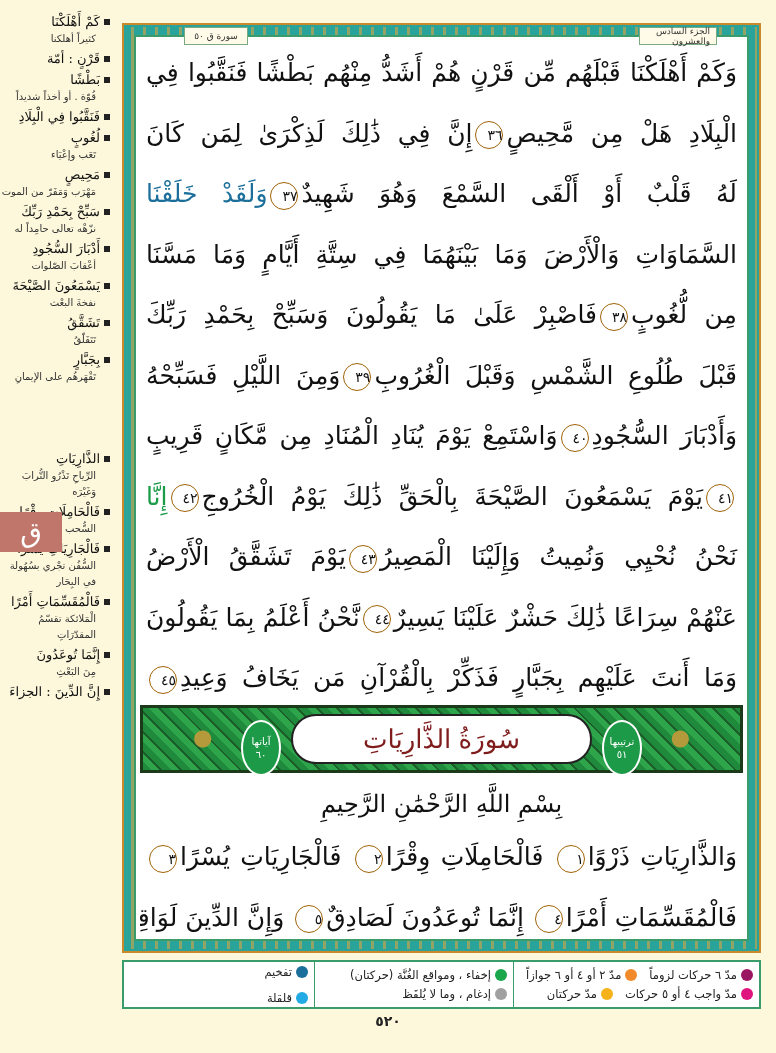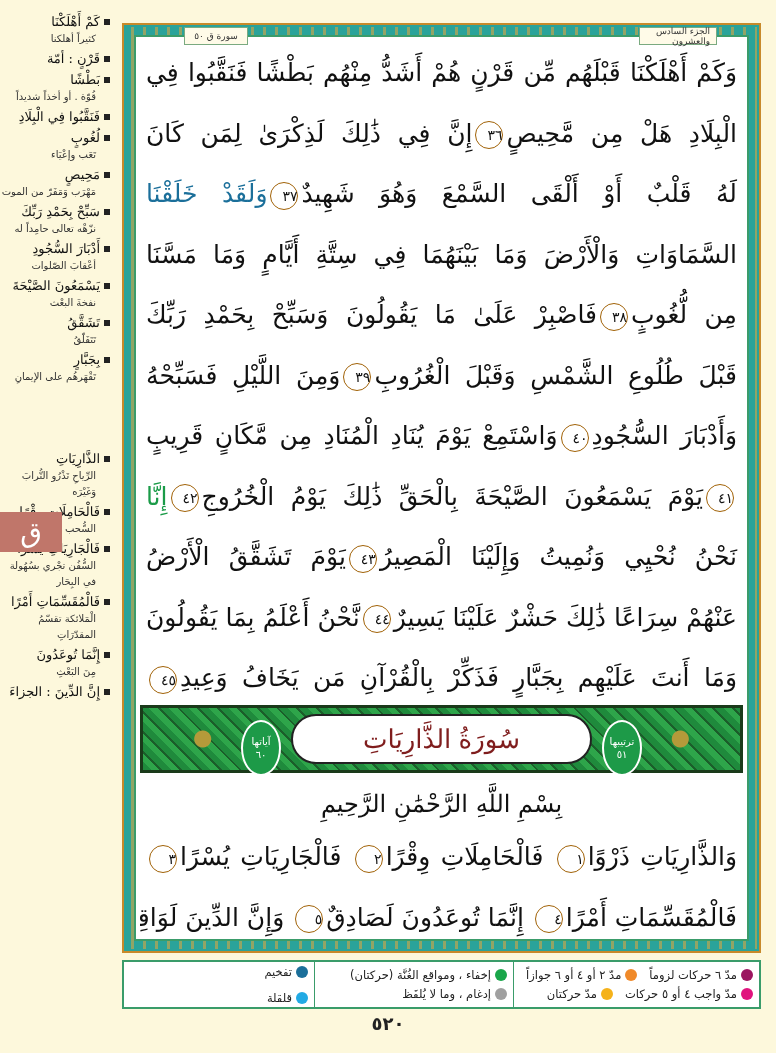--- a/index.html
+++ b/index.html
@@ -198,21 +198,21 @@
   .legend-col.c3 { flex: 1; }
   .legend-row { display: flex; align-items: center; gap: 4px; white-space: nowrap; }
   .dot { width: 12px; height: 12px; border-radius: 50%; display: inline-block; flex: none; }
 
   .page-number {
     position: absolute;
     left: 0; right: 0; top: 1013px;
     text-align: center;
     font-family: "DejaVu Sans", sans-serif;
     font-weight: bold;
-    font-size: 18px;
+    font-size: 14px;
     color: #222;
   }
 </style>
 </head>
 <body>
 
 <div class="glossary">
   <div class="gloss-entry">
       <div class="gloss-word">
         <span class="bullet"></span>

